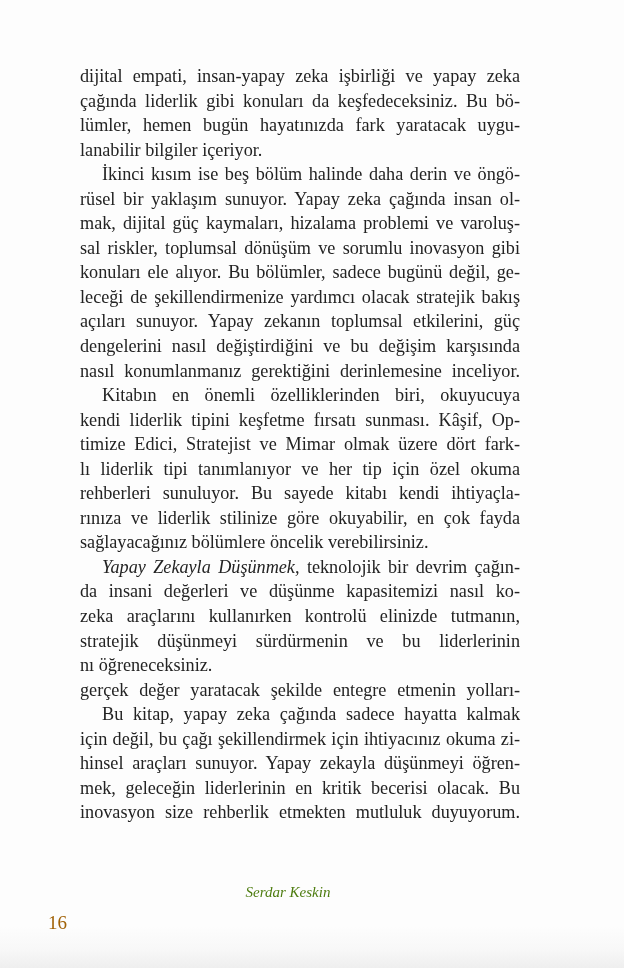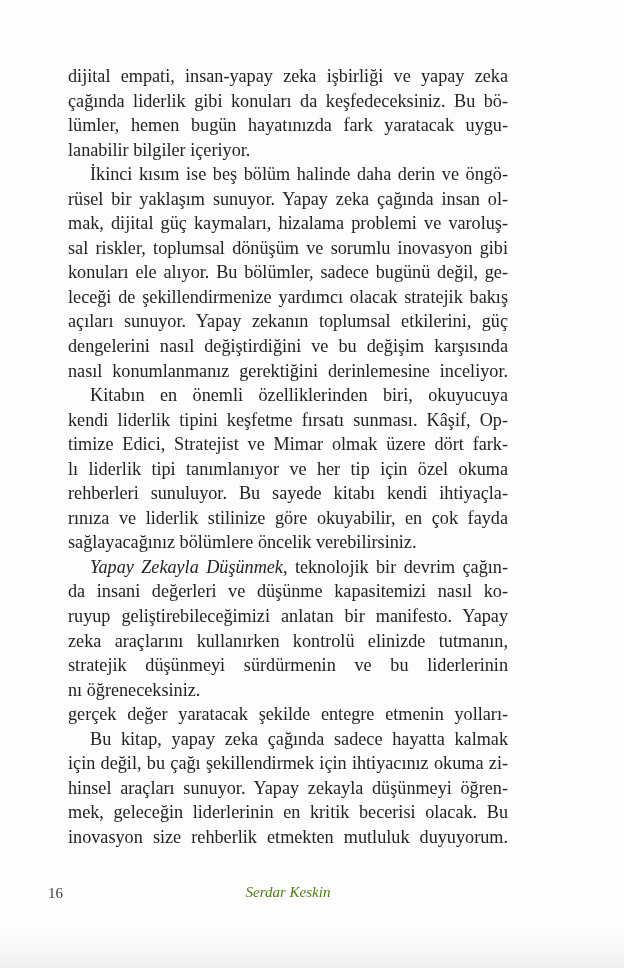--- a/index.html
+++ b/index.html
@@ -11,21 +11,21 @@
     position: relative;
     width: 624px;
     height: 968px;
     background: #fdfdfd;
     overflow: hidden;
     font-family: "Liberation Serif", "DejaVu Serif", serif;
     color: #232323;
   }
   .textblock {
     position: absolute;
-    left: 68px;
+    left: 80px;
     top: 64px;
     width: 440px;
     font-size: 18.2px;
     line-height: 24.55px;
     -webkit-font-smoothing: antialiased;
   }
   .para { margin: 0; padding: 0; }
   
   .ln {
     text-align: justify;
@@ -34,23 +34,23 @@
   }
   .ln.last {
     text-align: left;
     text-align-last: left;
   }
   .ln.ind { padding-left: 22px; }
   .it { font-style: italic; }
   .page-number {
     position: absolute;
     left: 48px;
-    top: 885px;
-    font-size: 15px;
-    color: #404040;
+    top: 912px;
+    font-size: 19px;
+    color: #a16207;
   }
   .running-footer {
     position: absolute;
     left: 68px;
     top: 884px;
     width: 440px;
     text-align: center;
     font-style: italic;
     font-size: 15px;
     color: #4d7c0f;
@@ -97,21 +97,20 @@
       <div class="ln">timize Edici, Stratejist ve Mimar olmak üzere dört fark-</div>
       <div class="ln">lı liderlik tipi tanımlanıyor ve her tip için özel okuma</div>
       <div class="ln">rehberleri sunuluyor. Bu sayede kitabı kendi ihtiyaçla-</div>
       <div class="ln">rınıza ve liderlik stilinize göre okuyabilir, en çok fayda</div>
       <div class="ln last">sağlayacağınız bölümlere öncelik verebilirsiniz.</div>
     </div>
 
     <div class="para">
       <div class="ln ind"><span class="it">Yapay Zekayla Düşünmek,</span><span> teknolojik bir devrim çağın-</span></div>
       <div class="ln">da insani değerleri ve düşünme kapasitemizi nasıl ko-</div>
-      <div class="ln">ruyup geliştirebileceğimizi anlatan bir manifesto. Yapay</div>
       <div class="ln">zeka araçlarını kullanırken kontrolü elinizde tutmanın,</div>
       <div class="ln">stratejik düşünmeyi sürdürmenin ve bu liderlerinin</div>
       <div class="ln last">nı öğreneceksiniz.</div>
       <div class="ln">gerçek değer yaratacak şekilde entegre etmenin yolları-</div>
     </div>
 
     <div class="para">
       <div class="ln ind">Bu kitap, yapay zeka çağında sadece hayatta kalmak</div>
       <div class="ln">için değil, bu çağı şekillendirmek için ihtiyacınız okuma zi-</div>
       <div class="ln">hinsel araçları sunuyor. Yapay zekayla düşünmeyi öğren-</div>

